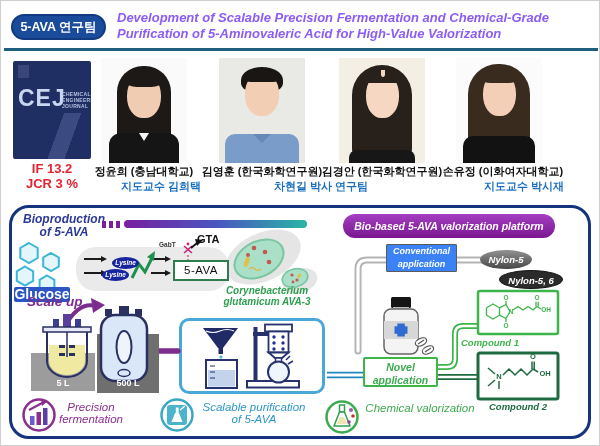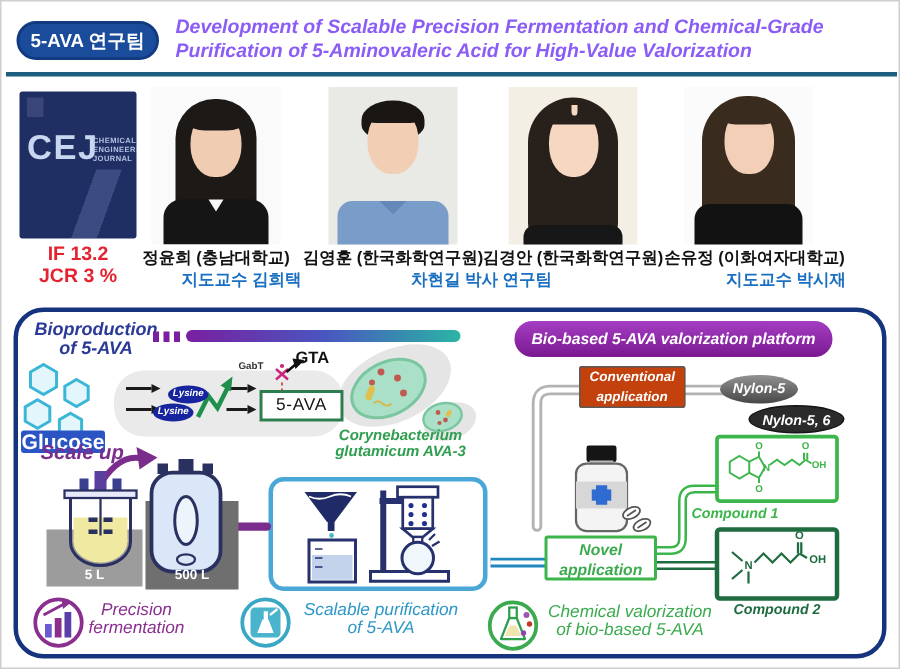--- a/index.html
+++ b/index.html
@@ -69,21 +69,21 @@
   .platform{left:342px;top:213px;width:212px;height:24px;border-radius:12px;background:linear-gradient(180deg,#a43ec2,#7a1890);
             color:#fff;font-style:italic;font-weight:bold;font-size:10.5px;line-height:24px;text-align:center}
   .gluchip{left:13px;top:286px;width:56px;height:15px;background:#2b55c4;border-radius:2px;color:#fff;font-weight:bold;font-size:14px;line-height:15px;text-align:center}
   .lys{width:27px;height:12px;border-radius:50%;background:#16259e;color:#fff;font-style:italic;font-weight:bold;font-size:6.5px;line-height:12px;text-align:center}
   .l1{left:111px;top:256px}.l2{left:101px;top:268px}
   .avabox{left:172px;top:259px;width:56px;height:21px;background:#fff;border:2px solid #2e7d4f;text-align:center;font-weight:normal;font-size:11.5px;line-height:17px;color:#111;letter-spacing:.5px}
   .gabt{left:158px;top:240px;font-size:6.5px;font-weight:bold;color:#333}
   .gta{left:196px;top:232px;font-size:11px;font-weight:bold;color:#111}
   .organism{left:198px;top:284px;width:136px;text-align:center;font-size:10px;font-weight:bold;font-style:italic;color:#2e9e4f;line-height:11px}
   .scaleup{left:26px;top:293px;font-size:13.5px;font-weight:bold;font-style:italic;color:#7b2d8e}
-  .conv{left:385px;top:243px;width:71px;height:28px;background:#c2410c;color:#fff;font-style:italic;font-weight:bold;font-size:9px;line-height:13px;text-align:center;padding-top:1px;border-radius:2px;box-shadow:inset 0 0 0 1px #5a5a5a}
+  .conv{left:385px;top:243px;width:71px;height:28px;background:#3b82f6;color:#fff;font-style:italic;font-weight:bold;font-size:9px;line-height:13px;text-align:center;padding-top:1px;border-radius:2px;box-shadow:inset 0 0 0 1px #5a5a5a}
   .ny{border-radius:50%;color:#fff;font-style:italic;font-weight:bold;font-size:9.5px;line-height:19px;text-align:center;height:19px}
   .ny5{left:479px;top:249px;width:52px;background:linear-gradient(180deg,#929292,#474747)}
   .ny56{left:498px;top:269px;width:64px;background:#2b2b2b;border:1px solid #151515}
   .novel{left:362px;top:356px;width:75px;height:30px;background:#fff;border:2px solid #3cb54a;color:#3cab4f;font-style:italic;font-weight:bold;font-size:10.5px;line-height:12.5px;text-align:center;padding-top:2px;border-radius:2px}
   .clab{width:80px;text-align:center;font-size:9.5px;font-weight:bold;font-style:italic}
   .c1lab{left:449px;top:336px;color:#3cb54a}
   .c2lab{left:477px;top:400px;color:#1e6b40}
   .vol{color:#fff;font-weight:bold;font-size:9px;text-align:center}
   .v5{left:30px;top:377px;width:64px}
   .v500{left:96px;top:377px;width:62px}
@@ -406,16 +406,15 @@
   <div class="abs ftxt f1">
     <div>Precision</div>
     <div>fermentation</div>
   </div>
   <div class="abs ftxt f2">
     <div>Scalable purification</div>
     <div>of 5-AVA</div>
   </div>
   <div class="abs ftxt f3">
     <div>Chemical valorization</div>
-    <div>of bio-based 5-AVA</div>
   </div>
 
 </div>
 
 </body></html>

